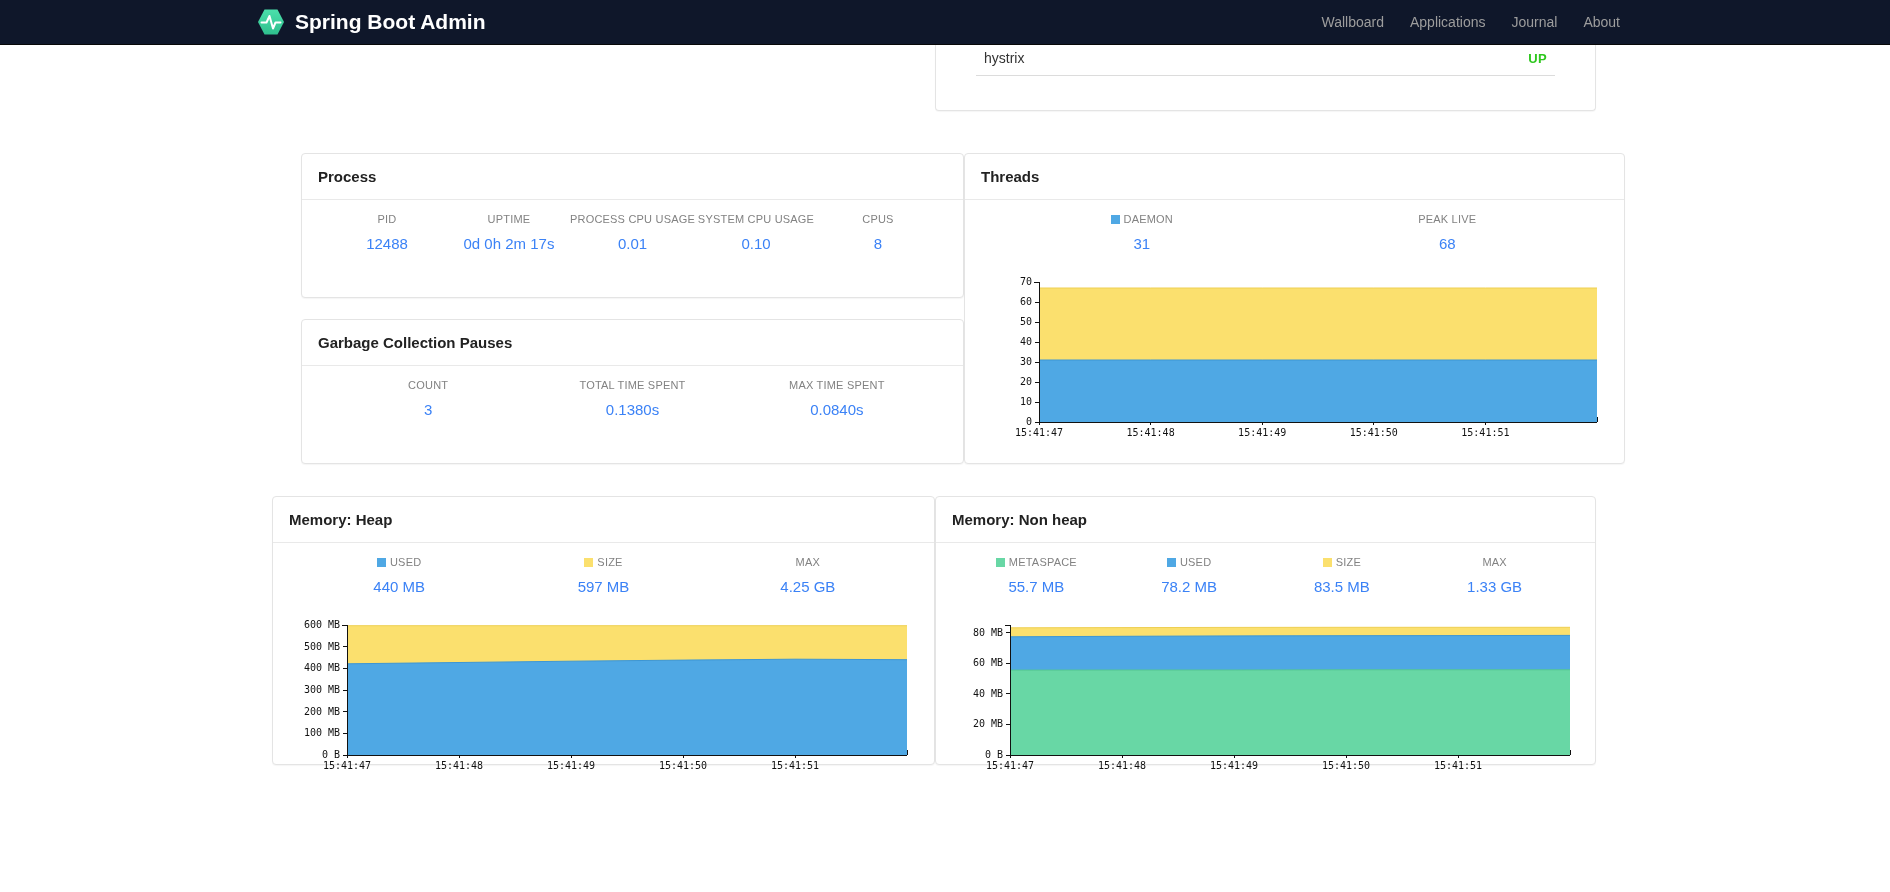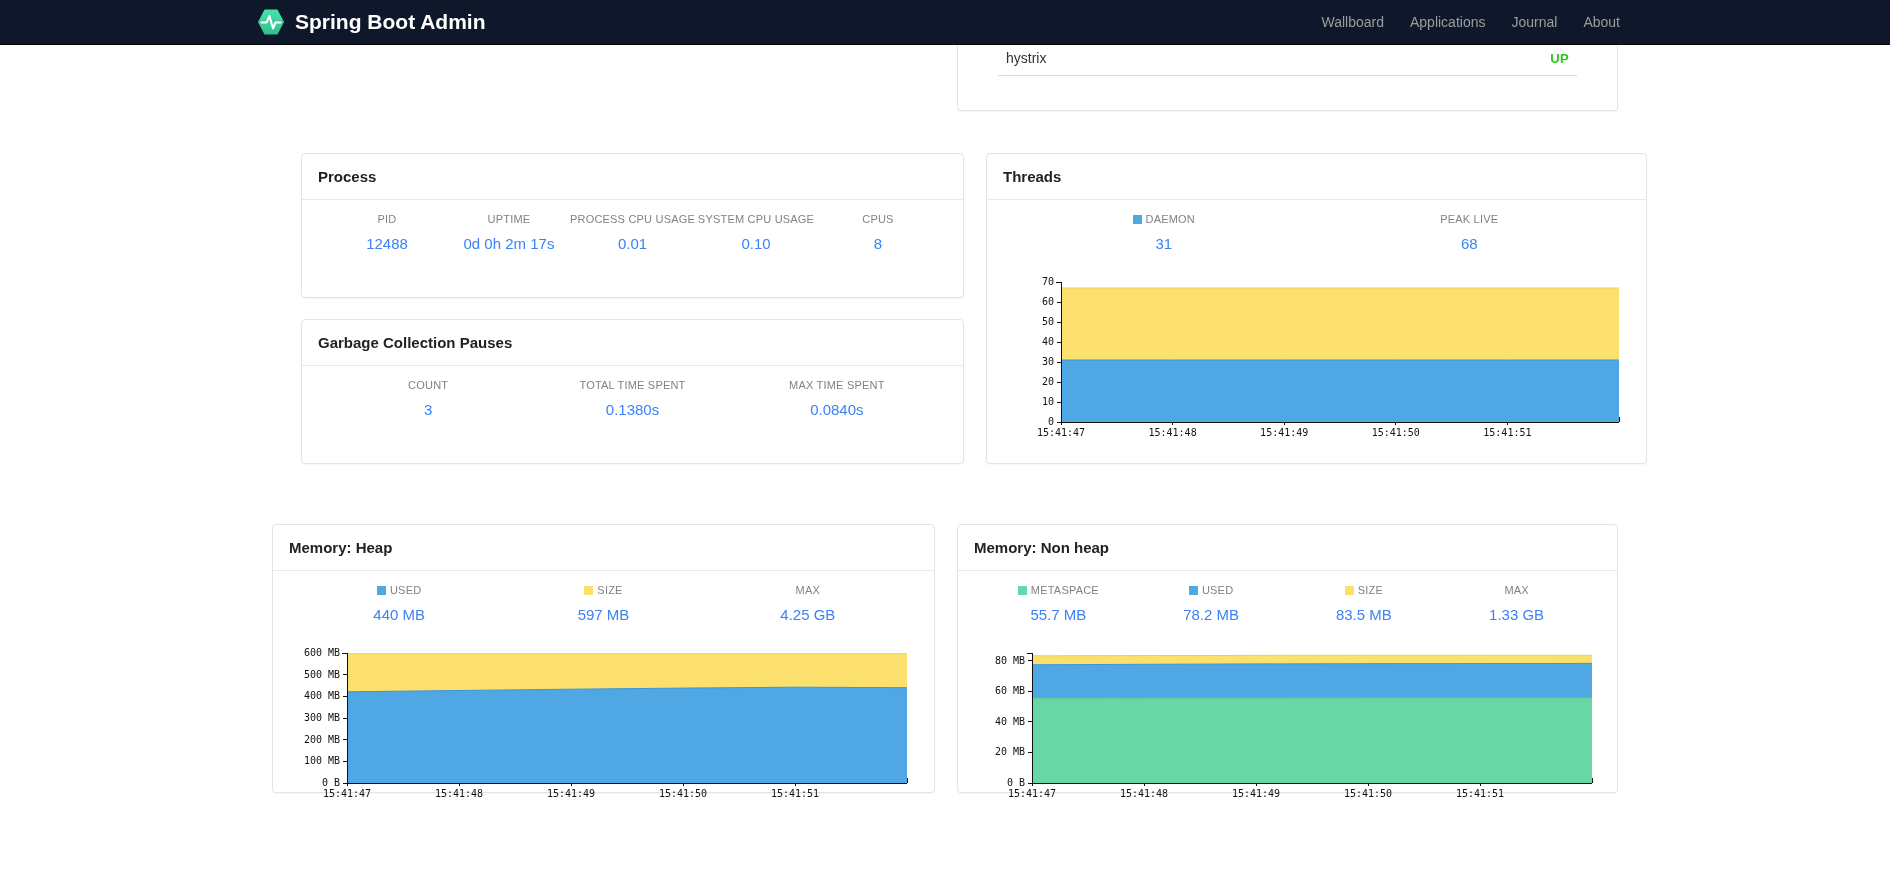--- a/index.html
+++ b/index.html
@@ -23,23 +23,23 @@
   }
   .brand-logo { width: 28px; height: 28px; display: block; }
   .nav-links { margin-left: auto; display: flex; align-items: center; height: 100%; }
   .nav-link {
     color: #9d9d9d; font-size: 14px; padding: 0 13px; text-decoration: none;
     display: flex; align-items: center; height: 100%; cursor: pointer;
   }
 
   
   .container { width: 1346px; margin: 0 auto; }
-  .grid { display: grid; grid-template-columns: 663px 661px; column-gap: 22px; }
+  .grid { display: grid; grid-template-columns: 663px 661px; }
   .row1 { margin-bottom: 42px; }
-  .row2 { margin-bottom: 60px; padding-left: 29px; }
+  .row2 { margin-bottom: 32px; padding-left: 29px; }
 
   
   .panel {
     background: #fff;
     border: 1px solid #e4e4e4;
     border-radius: 4px;
     box-shadow: 0 1px 1px rgba(0,0,0,0.04);
   }
   .panel-heading {
     padding: 14px 16px;

